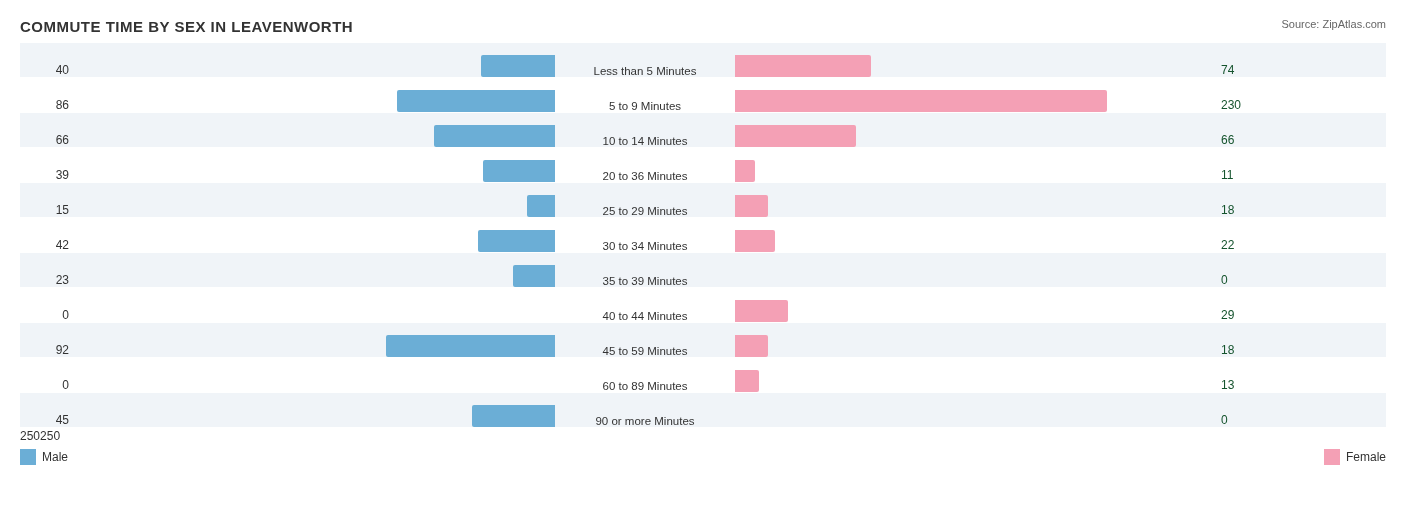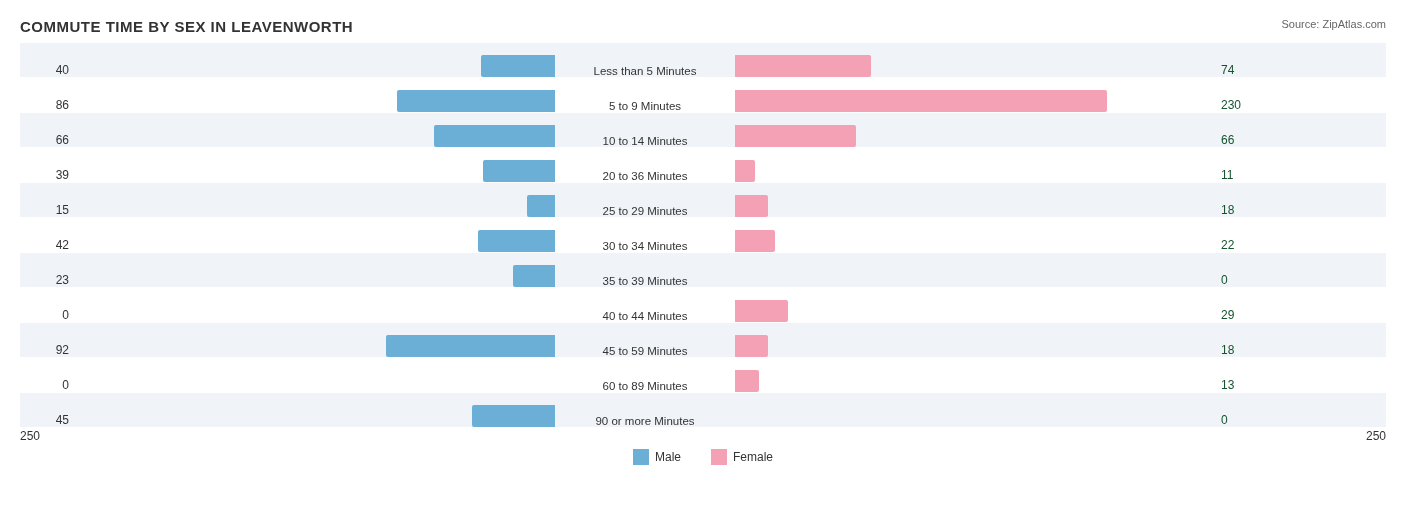--- a/index.html
+++ b/index.html
@@ -94,39 +94,38 @@
     .right-val {
       width: 55px;
       text-align: left;
       font-size: 12px;
       color: #14532d;
       padding-left: 6px;
       flex-shrink: 0;
     }
     .legend {
       display: flex;
-      justify-content: center;
+      justify-content: space-between;
       align-items: center;
       gap: 30px;
       margin-top: 6px;
     }
     .legend-item {
       display: flex;
       align-items: center;
       gap: 6px;
       font-size: 12px;
       color: #333;
     }
     .legend-box {
       width: 16px;
       height: 16px;
     }
     .axis-labels {
       display: flex;
-      justify-content: space-between;
       font-size: 12px;
       color: #333;
       margin-top: 2px;
       padding: 0 0px;
     }
     .bottom-area {
       padding: 0 0px;
     }
   </style>
 </head>

